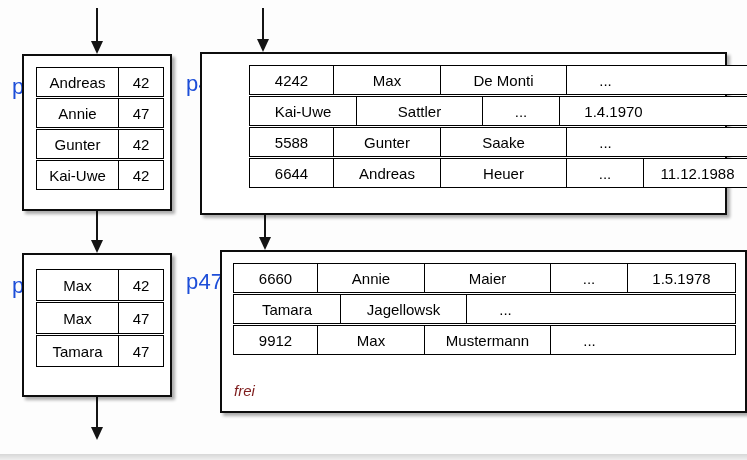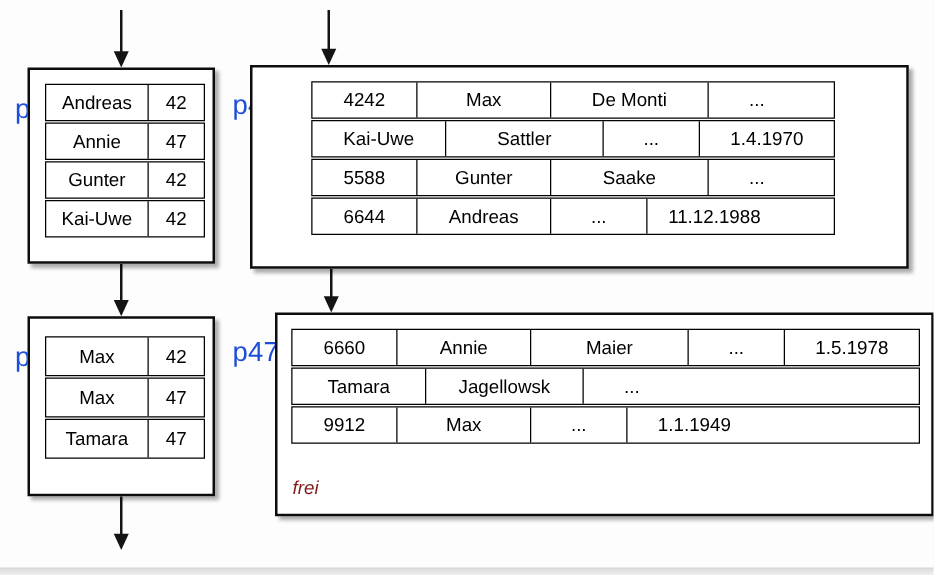--- a/index.html
+++ b/index.html
@@ -163,20 +163,21 @@
       </div>
       <div class="irow">
         <div class="cell c0">5588</div>
         <div class="cell c1">Gunter</div>
         <div class="cell c2">Saake</div>
         <div class="cell c3">...</div>
       </div>
       <div class="irow">
         <div class="cell c0">6644</div>
         <div class="cell c1">Andreas</div>
+        <div class="cell c2">Heuer</div>
         <div class="cell c3">...</div>
         <div class="cell c4">11.12.1988</div>
       </div>
     </div>
   </div>
 
   <div class="box" style="left:22px;top:253px;width:150px;height:144px;">
     <div class="itable small tall" style="left:12px;top:14px;">
       <div class="irow">
         <div class="cell c-name">Max</div>
@@ -203,21 +204,21 @@
         <div class="cell c4">1.5.1978</div>
       </div>
       <div class="irow">
         <div class="cell c1">Tamara</div>
         <div class="cell c2">Jagellowsk</div>
         <div class="cell c3">...</div>
       </div>
       <div class="irow">
         <div class="cell c0">9912</div>
         <div class="cell c1">Max</div>
-        <div class="cell c3">...</div>
-        <div class="cell c4">1.1.1949</div>
+        <div class="cell c2">Mustermann</div>
+        <div class="cell c3">...</div>
       </div>
     </div>
     <span class="frei">frei</span>
   </div>
 
   <div class="bottom-bar"></div>
 </div>
 
 </body></html>

